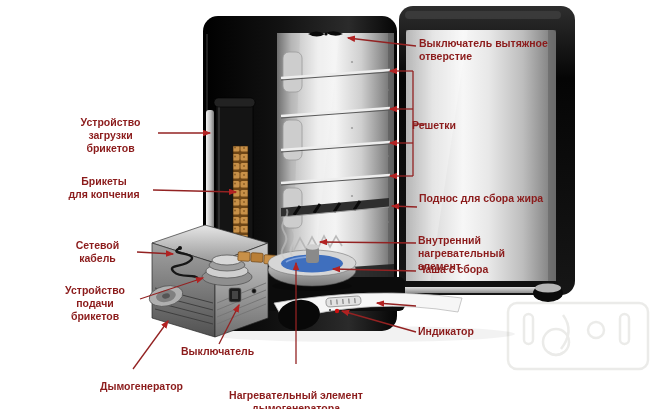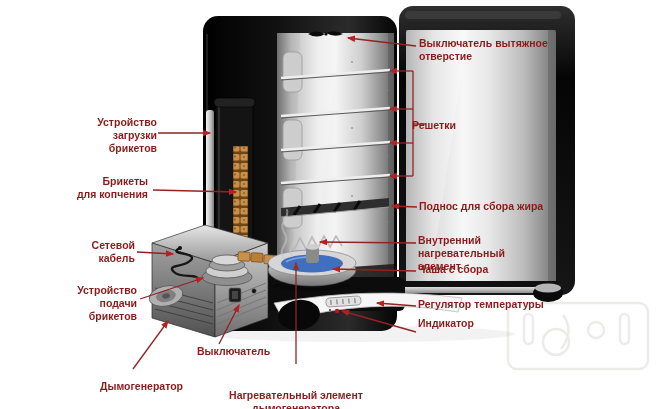--- a/index.html
+++ b/index.html
@@ -1,21 +1,21 @@
 <!DOCTYPE html>
 <html><head>
 <meta charset="utf-8">
 <style>
   html,body{margin:0;padding:0;background:#ffffff;}
   .stage{position:relative;width:660px;height:409px;background:#ffffff;overflow:hidden;
          font-family:"Liberation Sans",sans-serif;}
   .stage svg{position:absolute;left:0;top:0;}
   .lbl{position:absolute;font:bold 10.5px "Liberation Sans",sans-serif;color:#8b1b1b;
        white-space:pre-line;line-height:1.22;letter-spacing:0;}
-  .r{text-align:right;}
+  .r{text-align:center;}
   .c{text-align:center;margin-top:24px;}
 </style>
 </head>
 <body>
 
 <div class="stage">
 
 <svg width="660" height="409" viewBox="0 0 660 409">
   <defs>
     <linearGradient id="gInterior" x1="0" y1="0" x2="1" y2="0">
@@ -290,26 +290,25 @@
 загрузки
 брикетов</div>
 <div class="lbl r" style="left:60px;top:239px;width:75px">Сетевой
 кабель</div>
 <div class="lbl r" style="left:60px;top:175px;width:88px">Брикеты
 для копчения</div>
 <div class="lbl r" style="left:53px;top:284px;width:84px">Устройство
 подачи
 брикетов</div>
 <div class="lbl" style="left:100px;top:380px">Дымогенератор</div>
-<div class="lbl" style="left:197px;top:345px">Выключатель</div>
+<div class="lbl" style="left:181px;top:345px">Выключатель</div>
 <div class="lbl c" style="left:221px;top:365px;width:150px">Нагревательный элемент
 дымогенератора</div>
 <div class="lbl" style="left:419px;top:37px;width:145px">Выключатель вытяжное
 отверстие</div>
 <div class="lbl" style="left:412px;top:119px">Решетки</div>
-<div class="lbl" style="left:419px;top:200px">Поднос для сбора жира</div>
+<div class="lbl" style="left:419px;top:192px">Поднос для сбора жира</div>
 <div class="lbl" style="left:418px;top:234px;width:150px">Внутренний нагревательный
 элемент</div>
 <div class="lbl" style="left:418px;top:263px">Чаша с сбора</div>
-<div class="lbl" style="left:418px;top:298px">Регулятор температуры</div>
-<div class="lbl" style="left:418px;top:317px">Индикатор</div>
+<div class="lbl" style="left:418px;top:325px">Индикатор</div>
 
 </div>
 
 </body></html>

